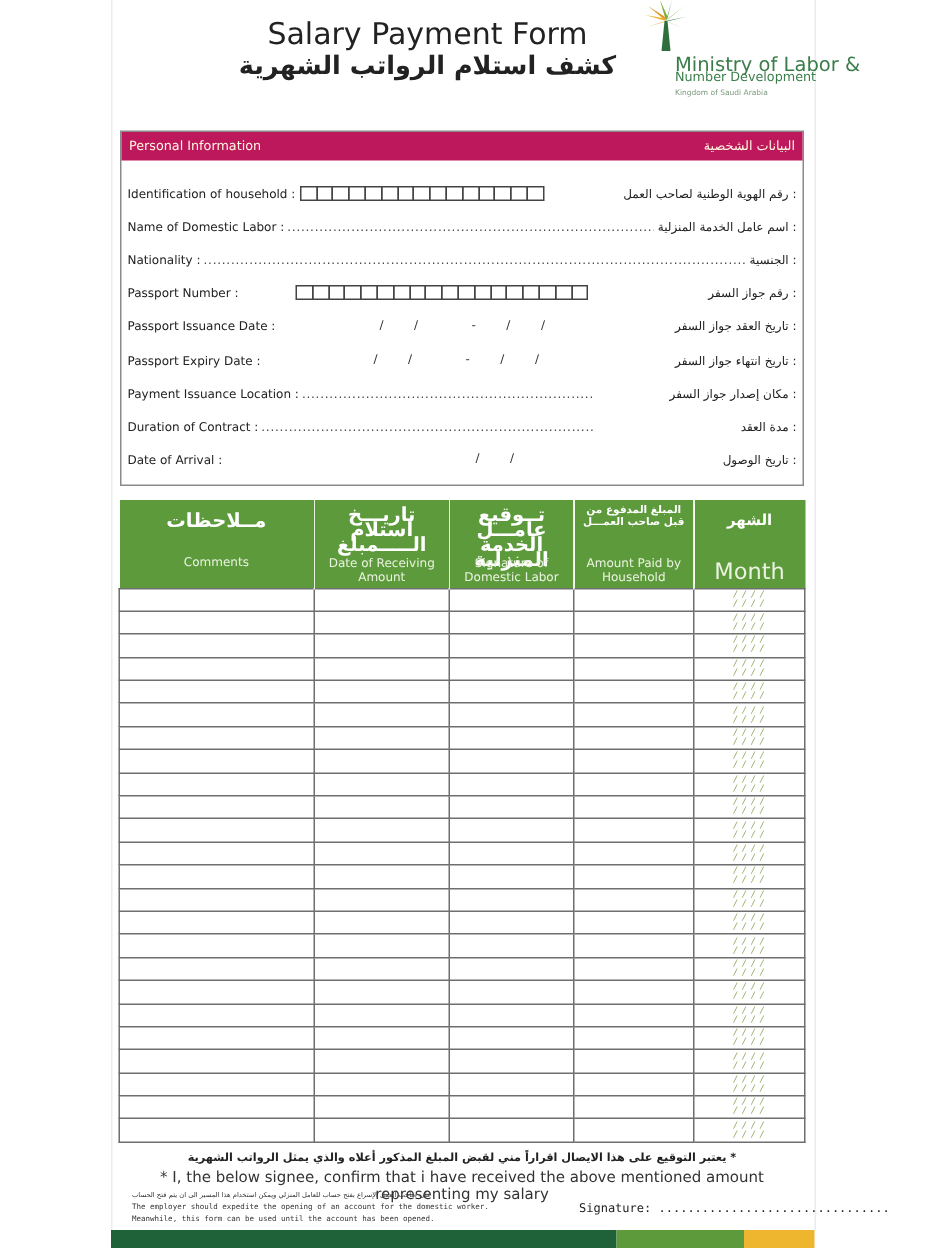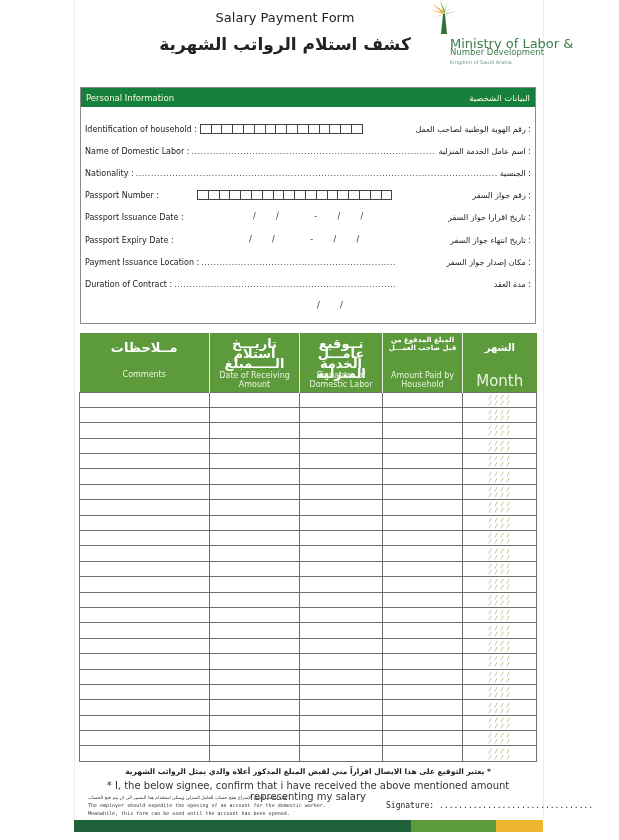--- a/index.html
+++ b/index.html
@@ -2,31 +2,31 @@
 <html><head>
 <meta charset="utf-8">
 <style>
   * { box-sizing: border-box; margin: 0; padding: 0; }
   html, body { width: 619px; height: 840px; background: #ffffff; overflow: hidden; }
   body { font-family: "DejaVu Sans", "Liberation Sans", sans-serif; color: #222; position: relative; }
 
   .page-edge-left { position: absolute; left: 74px; top: 0; width: 1px; height: 820px; background: #ececec; }
   .page-edge-right { position: absolute; left: 543px; top: 0; width: 1px; height: 820px; background: #ececec; }
 
-  .title-en { position: absolute; left: 150px; top: 10px; width: 270px; text-align: center; font-size: 13px; color: #222; font-family: "DejaVu Sans", sans-serif; }
+  .title-en { position: absolute; left: 150px; top: 10px; width: 270px; text-align: center; font-size: 20px; color: #222; font-family: "DejaVu Sans", sans-serif; }
   .title-ar { position: absolute; left: 150px; top: 34px; width: 270px; text-align: center; font-size: 17px; color: #222; direction: rtl; font-weight: bold; font-family: "DejaVu Sans", sans-serif; }
 
   .logo { position: absolute; left: 426px; top: 0; width: 120px; height: 72px; }
   .logo-mark { position: absolute; left: 0; top: 0; width: 40px; height: 34px; }
   .logo-line1 { position: absolute; left: 24px; top: 36px; font-size: 13px; color: #3b7d4a; white-space: nowrap; }
   .logo-line2 { position: absolute; left: 24px; top: 47px; font-size: 8.5px; color: #3b7d4a; white-space: nowrap; }
   .logo-line3 { position: absolute; left: 24px; top: 59px; font-size: 5px; color: #7a9a7f; white-space: nowrap; }
 
   .pi-box { position: absolute; left: 80px; top: 87px; width: 456px; height: 237px; border: 1px solid #8a8a8a; }
-  .pi-header { height: 19px; background: #15803d; display: flex; justify-content: space-between; align-items: center; padding: 0 5px; color: #fff6df; font-size: 8.5px; }
+  .pi-header { height: 19px; background: #be185d; display: flex; justify-content: space-between; align-items: center; padding: 0 5px; color: #fff6df; font-size: 8.5px; }
   .pi-header .ar { direction: rtl; }
 
   .field-row { position: absolute; left: 4px; right: 4px; height: 14px; display: flex; align-items: center; font-size: 8px; color: #222; white-space: nowrap; }
   .field-row .en { flex: 0 0 auto; }
   .field-row .ar { margin-left: auto; direction: rtl; flex: 0 0 auto; }
   .field-row .dots { flex: 1 1 auto; overflow: hidden; color: #444; letter-spacing: 0.5px; margin: 0 2px; }
   .boxes { display: flex; flex: 0 0 auto; }
   .boxes span { width: 11.8px; height: 10px; border: 1px solid #444; margin-right: -1px; display: inline-block; }
   .date-slots { position: absolute; font-size: 8px; color: #333; }
 
@@ -139,21 +139,21 @@
         <span></span>
         <span></span>
         <span></span>
         <span></span>
     </span>
     <span class="ar">: رقم جواز السفر</span>
   </div>
 
   <div class="field-row" style="top:122px;">
     <span class="en">Passport Issuance Date :</span>
-    <span class="ar">: تاريخ اقرارا جواز السفر</span>
+    <span class="ar">: تاريخ العقد جواز السفر</span>
   </div>
   <div class="date-slots" style="left:172px; top:124px; white-space:pre;">/        /              -        /        /</div>
 
   <div class="field-row" style="top:145px;">
     <span class="en">Passport Expiry Date :</span>
     <span class="ar">: تاريخ انتهاء جواز السفر</span>
   </div>
   <div class="date-slots" style="left:168px; top:147px; white-space:pre;">/        /              -        /        /</div>
 
   <div class="field-row" style="top:167px;">
@@ -161,20 +161,24 @@
     <span class="dots" style="flex:0 0 195px;">....................................................................................................................................................................</span>
     <span class="ar">: مكان إصدار جواز السفر</span>
   </div>
 
   <div class="field-row" style="top:189px;">
     <span class="en">Duration of Contract :</span>
     <span class="dots" style="flex:0 0 222px;">....................................................................................................................................................................</span>
     <span class="ar">: مدة العقد</span>
   </div>
 
+  <div class="field-row" style="top:211px;">
+    <span class="en">Date of Arrival :</span>
+    <span class="ar">: تاريخ الوصول</span>
+  </div>
   <div class="date-slots" style="left:236px; top:213px; white-space:pre;">/        /</div>
 </div>
 
 <div class="table-wrap">
   <table>
     <colgroup>
       <col style="width:130px">
         <col style="width:90px">
         <col style="width:83px">
         <col style="width:80px">

